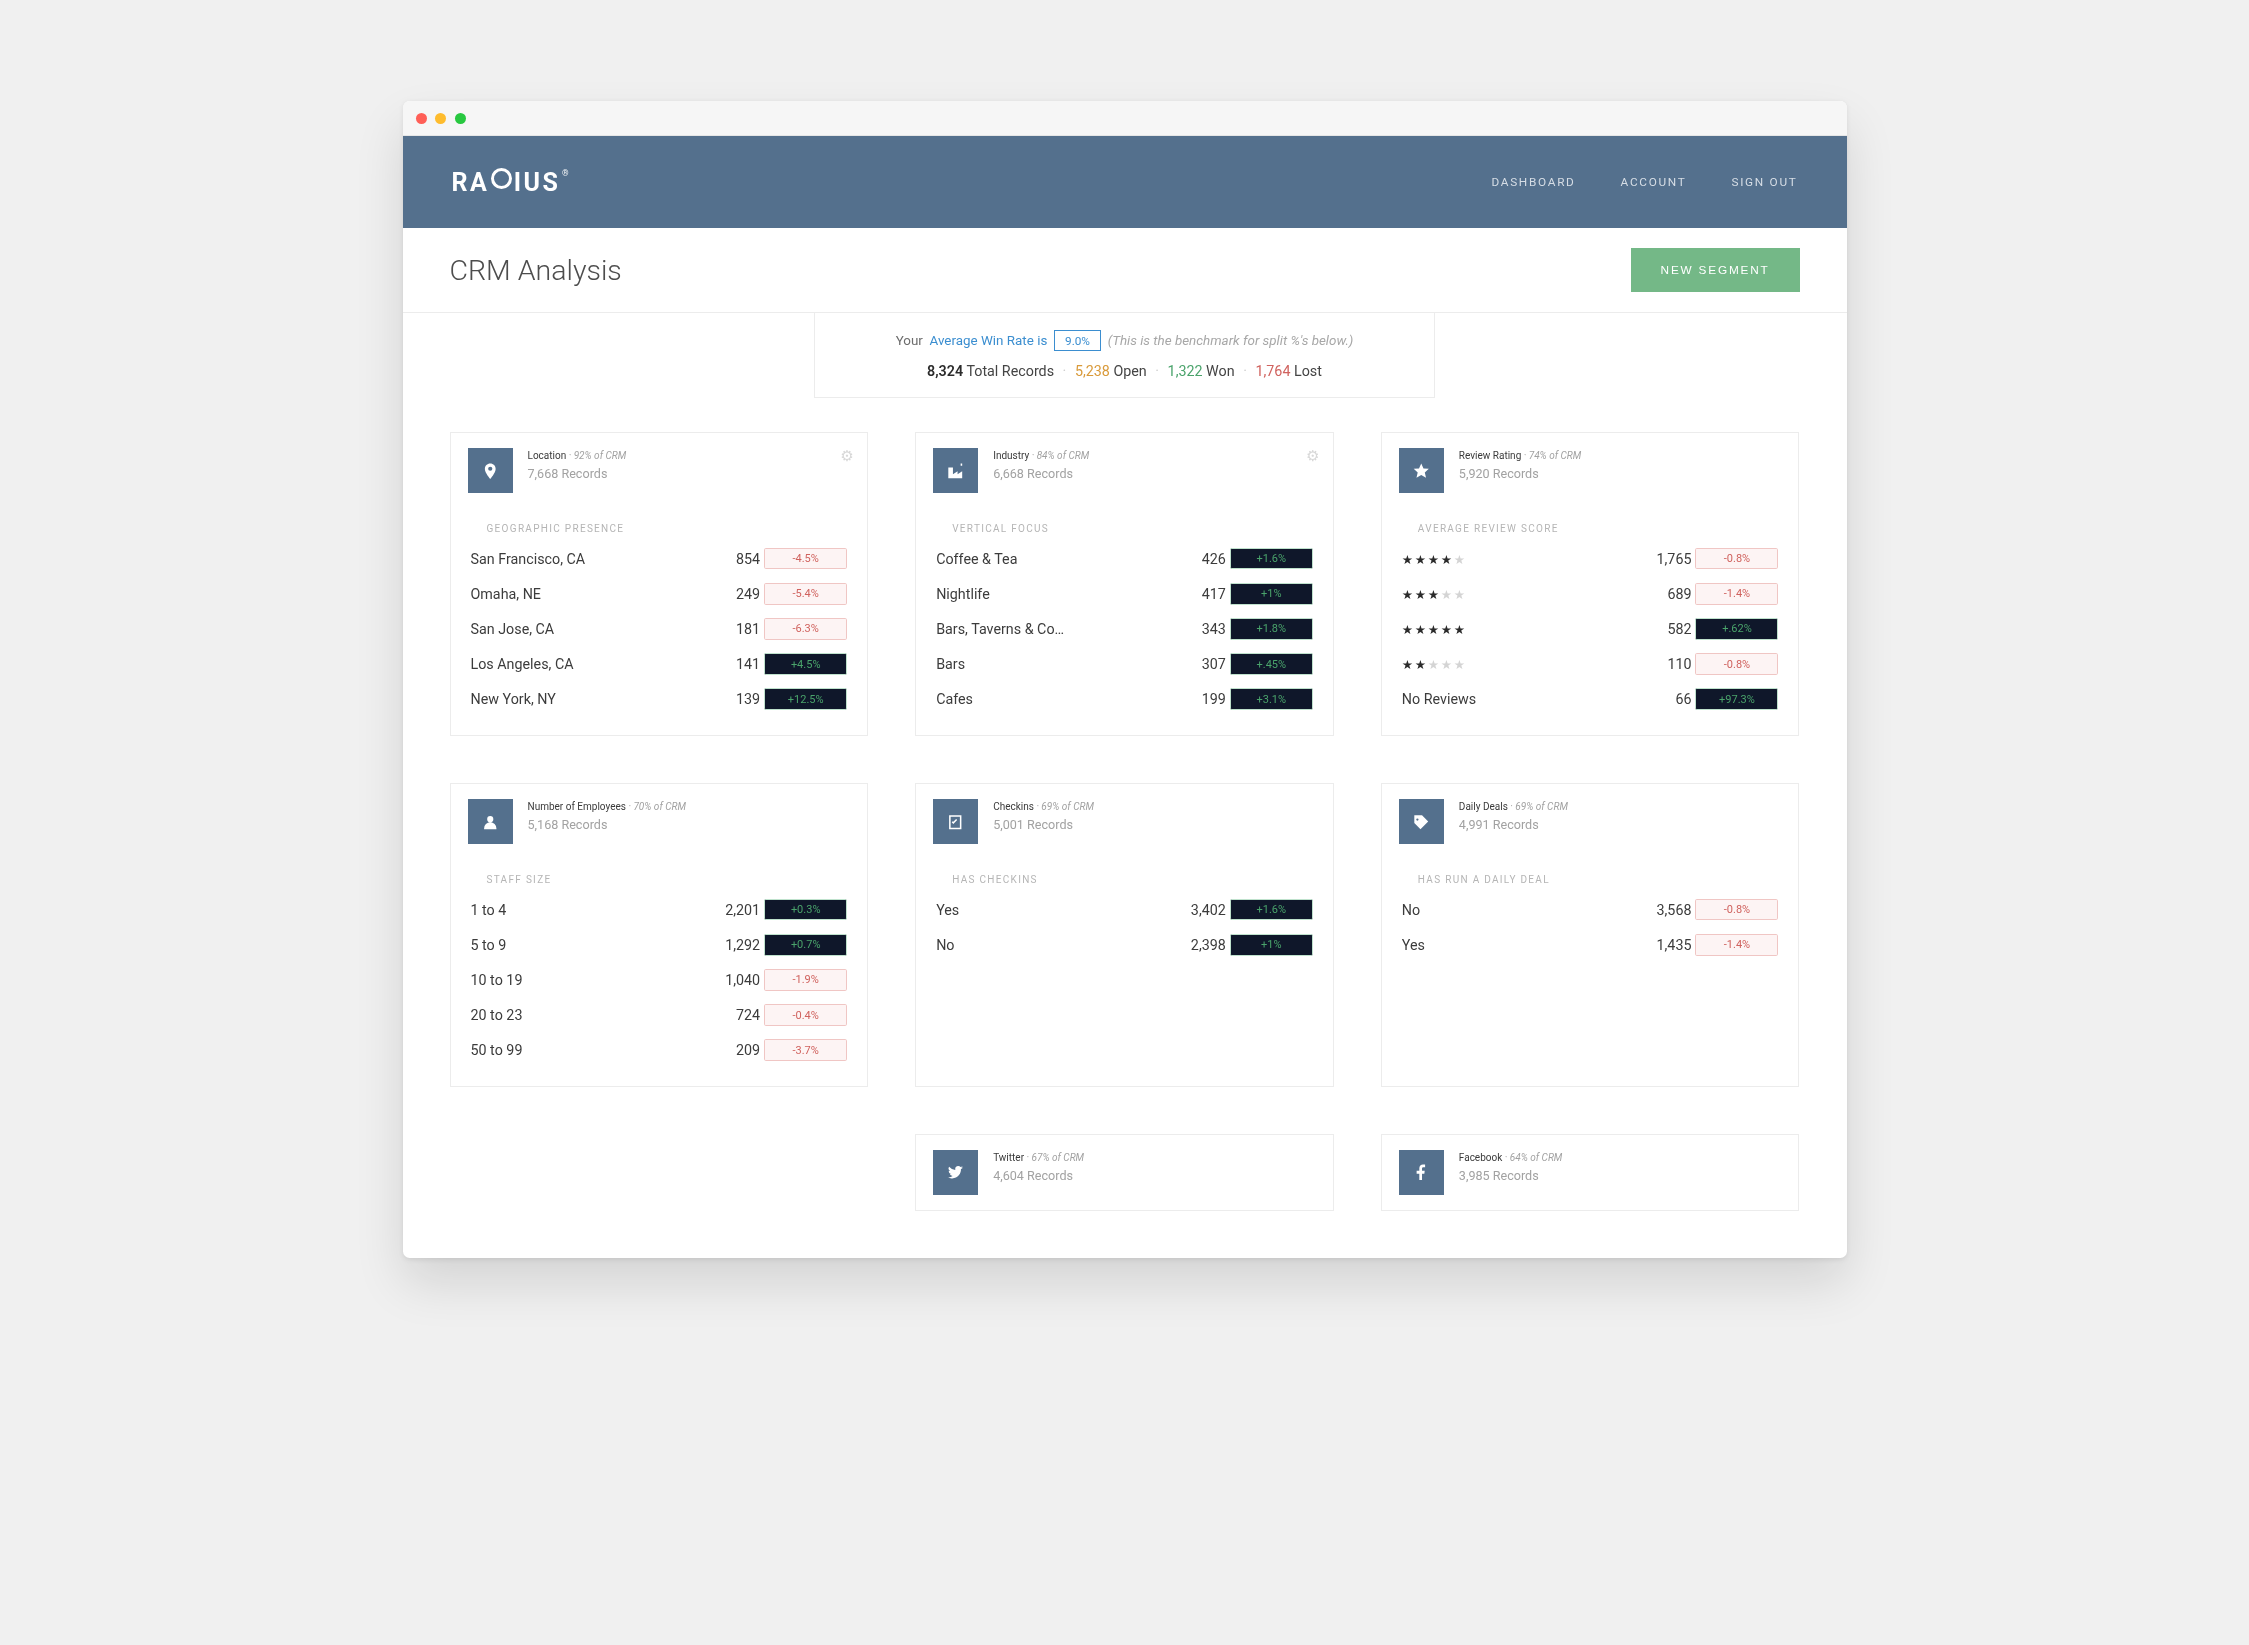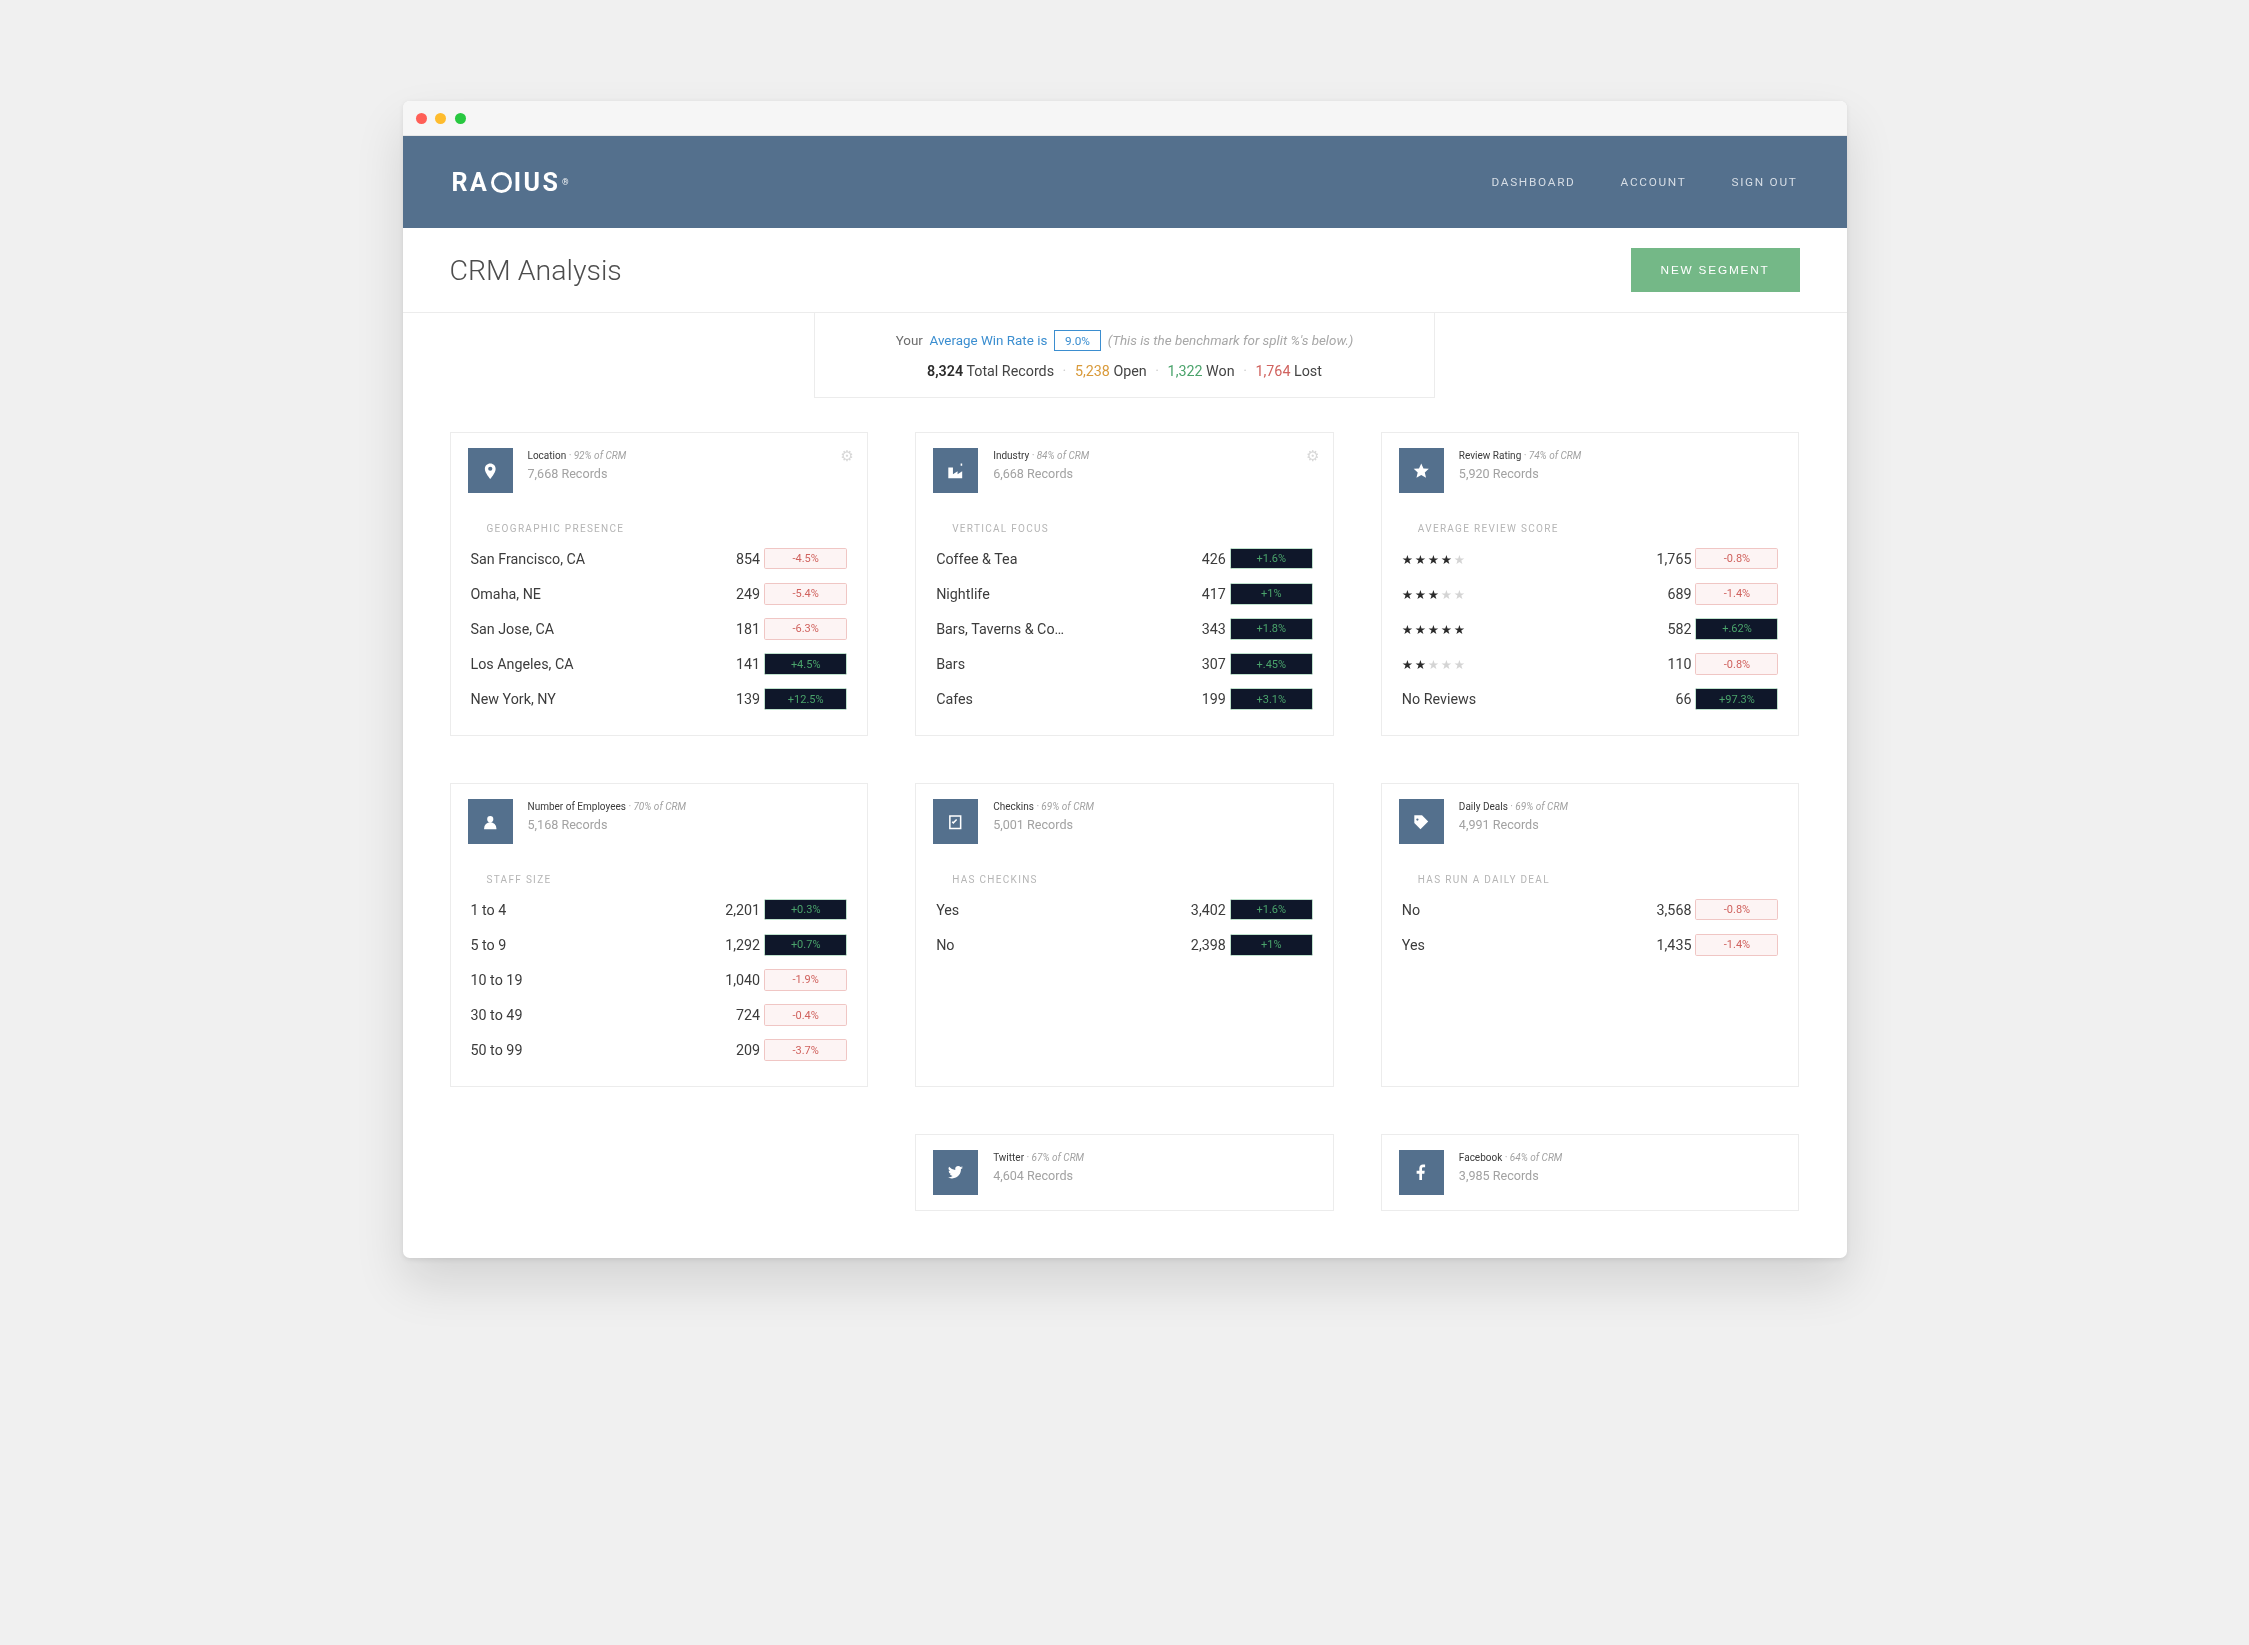--- a/index.html
+++ b/index.html
@@ -17,21 +17,21 @@
   
   .titlebar { height: 35px; background: #f6f6f6; display: flex; align-items: center; padding: 0 13.4px; border-bottom: 0.8px solid #e6e6e6; }
   .traffic { display: flex; gap: 8.4px; }
   .traffic span { width: 11px; height: 11px; border-radius: 50%; display: inline-block; }
   .tl-close { background: #ff5f57; }
   .tl-min   { background: #febc2e; }
   .tl-max   { background: #28c840; }
 
   
   .topnav { background: #54708d; color: #fff; height: 92px; display: flex; align-items: center; justify-content: space-between; padding: 0 49px; }
-  .brand { font-weight: 700; letter-spacing: 2.5px; font-size: 25px; display: flex; align-items: center; }
+  .brand { font-weight: 700; letter-spacing: 2.5px; font-size: 25px; display: flex; align-items: flex-start; }
   .brand .d { display:inline-flex; align-items:center; justify-content:center; width: 21px; height: 21px; border-radius: 50%; border: 3.4px solid #fff; margin: 0 1.7px; }
   .brand .reg { font-size: 8.4px; vertical-align: super; margin-left: 1.7px; opacity: .9; }
   .navlinks { display: flex; gap: 45px; }
   .navlinks a { color: #d6dde5; font-size: 11.8px; letter-spacing: 1.7px; text-decoration: none; }
 
   
   .pagehead { display: flex; align-items: center; justify-content: space-between; padding: 20px 47px; border-bottom: 0.8px solid #ececec; }
   .pagehead h1 { font-size: 28.5px; font-weight: 300; color: #4d4d4d; }
   .btn-primary { background: #74b887; color: #fff; border: none; padding: 15px 30px; font-size: 11.8px; letter-spacing: 1.8px; cursor: pointer; }
 
@@ -280,21 +280,21 @@
             <div class="label">5 to 9</div>
             <div class="value">1,292</div>
             <div class="delta pos">+0.7%</div>
           </div>
           <div class="row">
             <div class="label">10 to 19</div>
             <div class="value">1,040</div>
             <div class="delta neg">-1.9%</div>
           </div>
           <div class="row">
-            <div class="label">30 to 49</div>
+            <div class="label">20 to 23</div>
             <div class="value">724</div>
             <div class="delta neg">-0.4%</div>
           </div>
           <div class="row">
             <div class="label">50 to 99</div>
             <div class="value">209</div>
             <div class="delta neg">-3.7%</div>
           </div>
         </div>
       </div>

